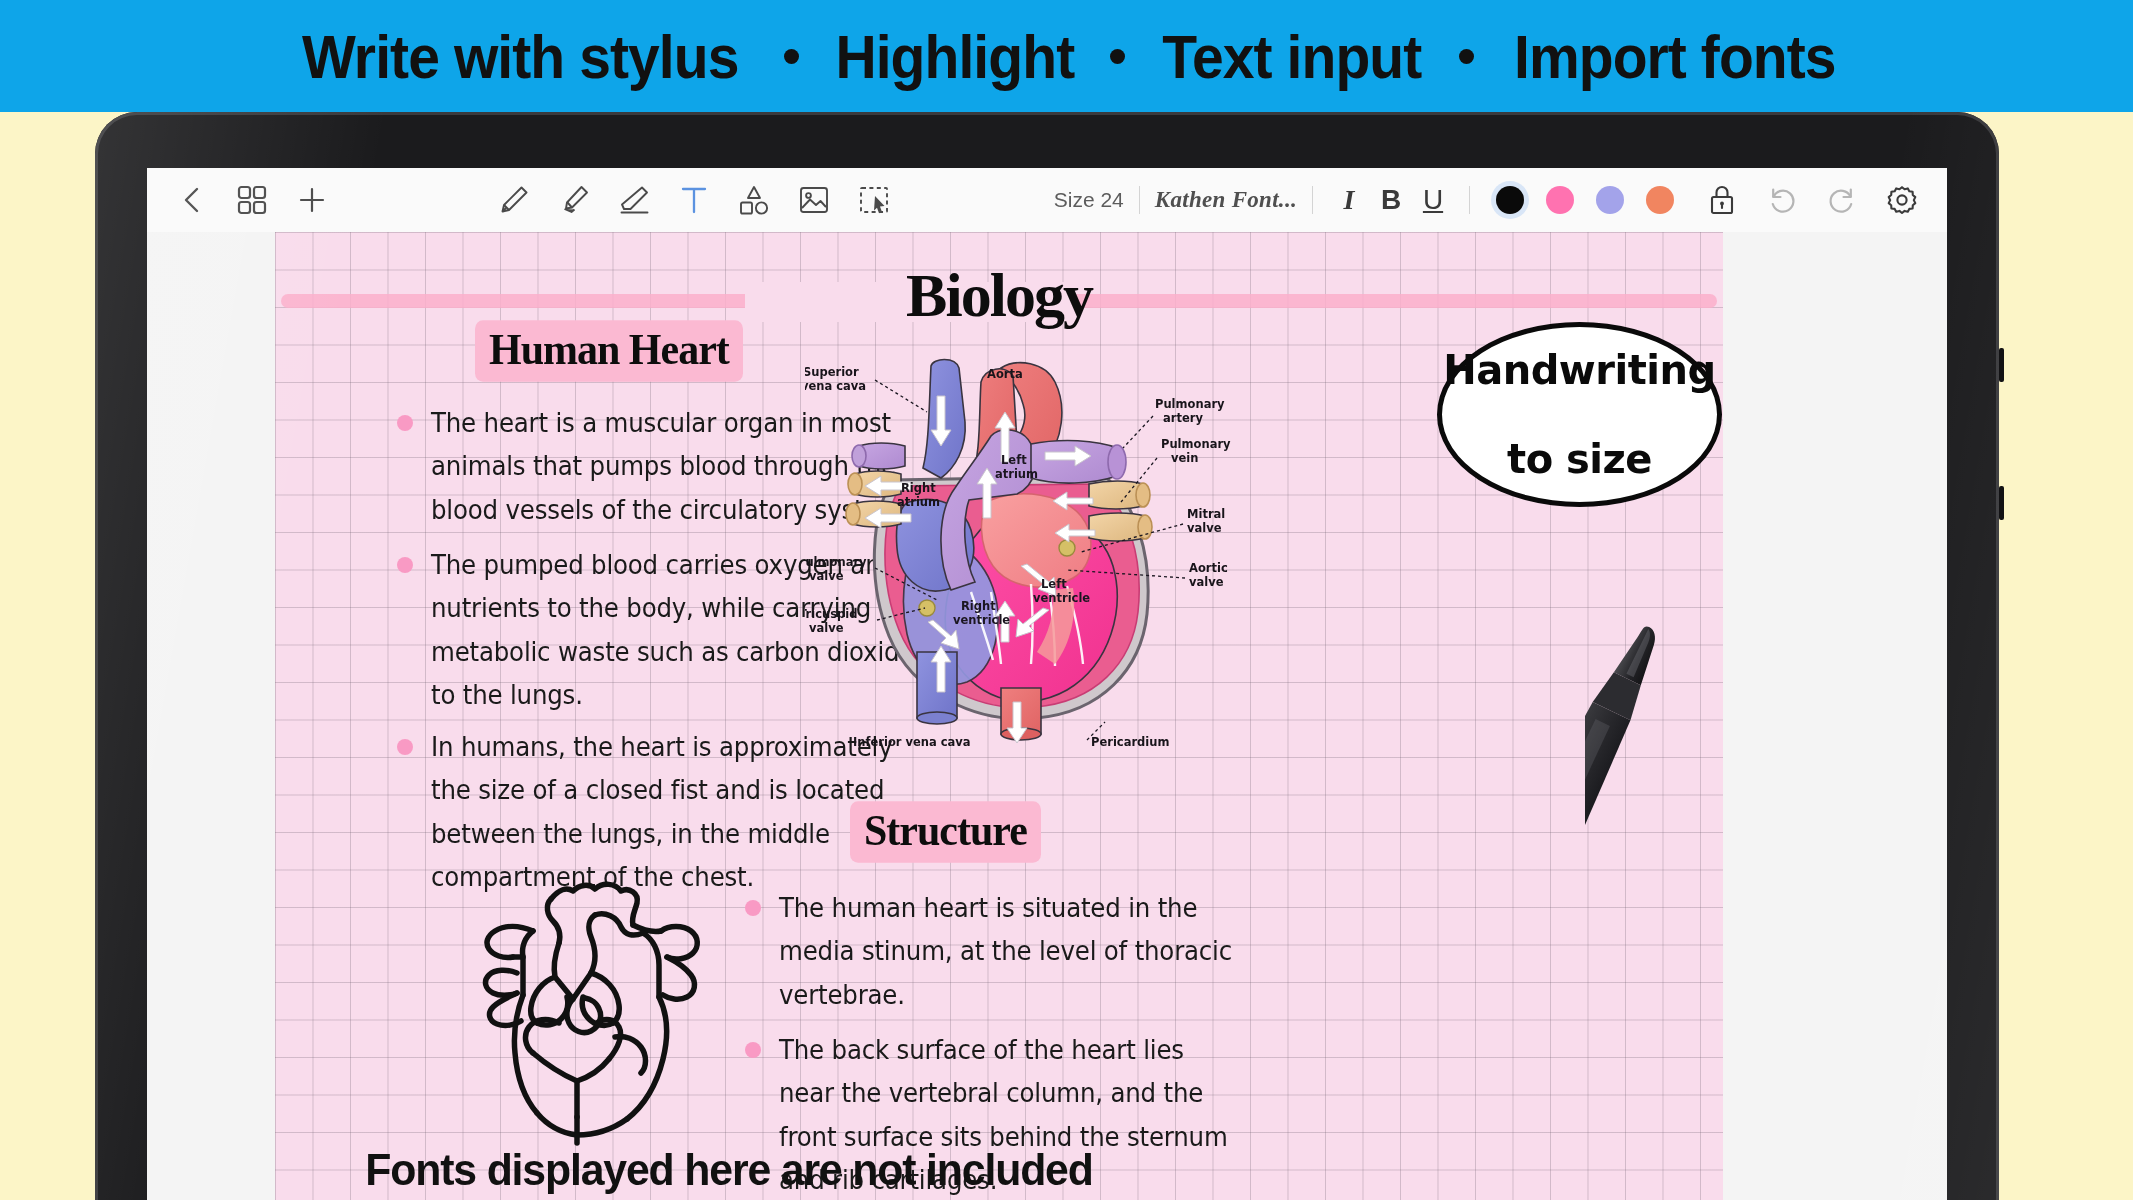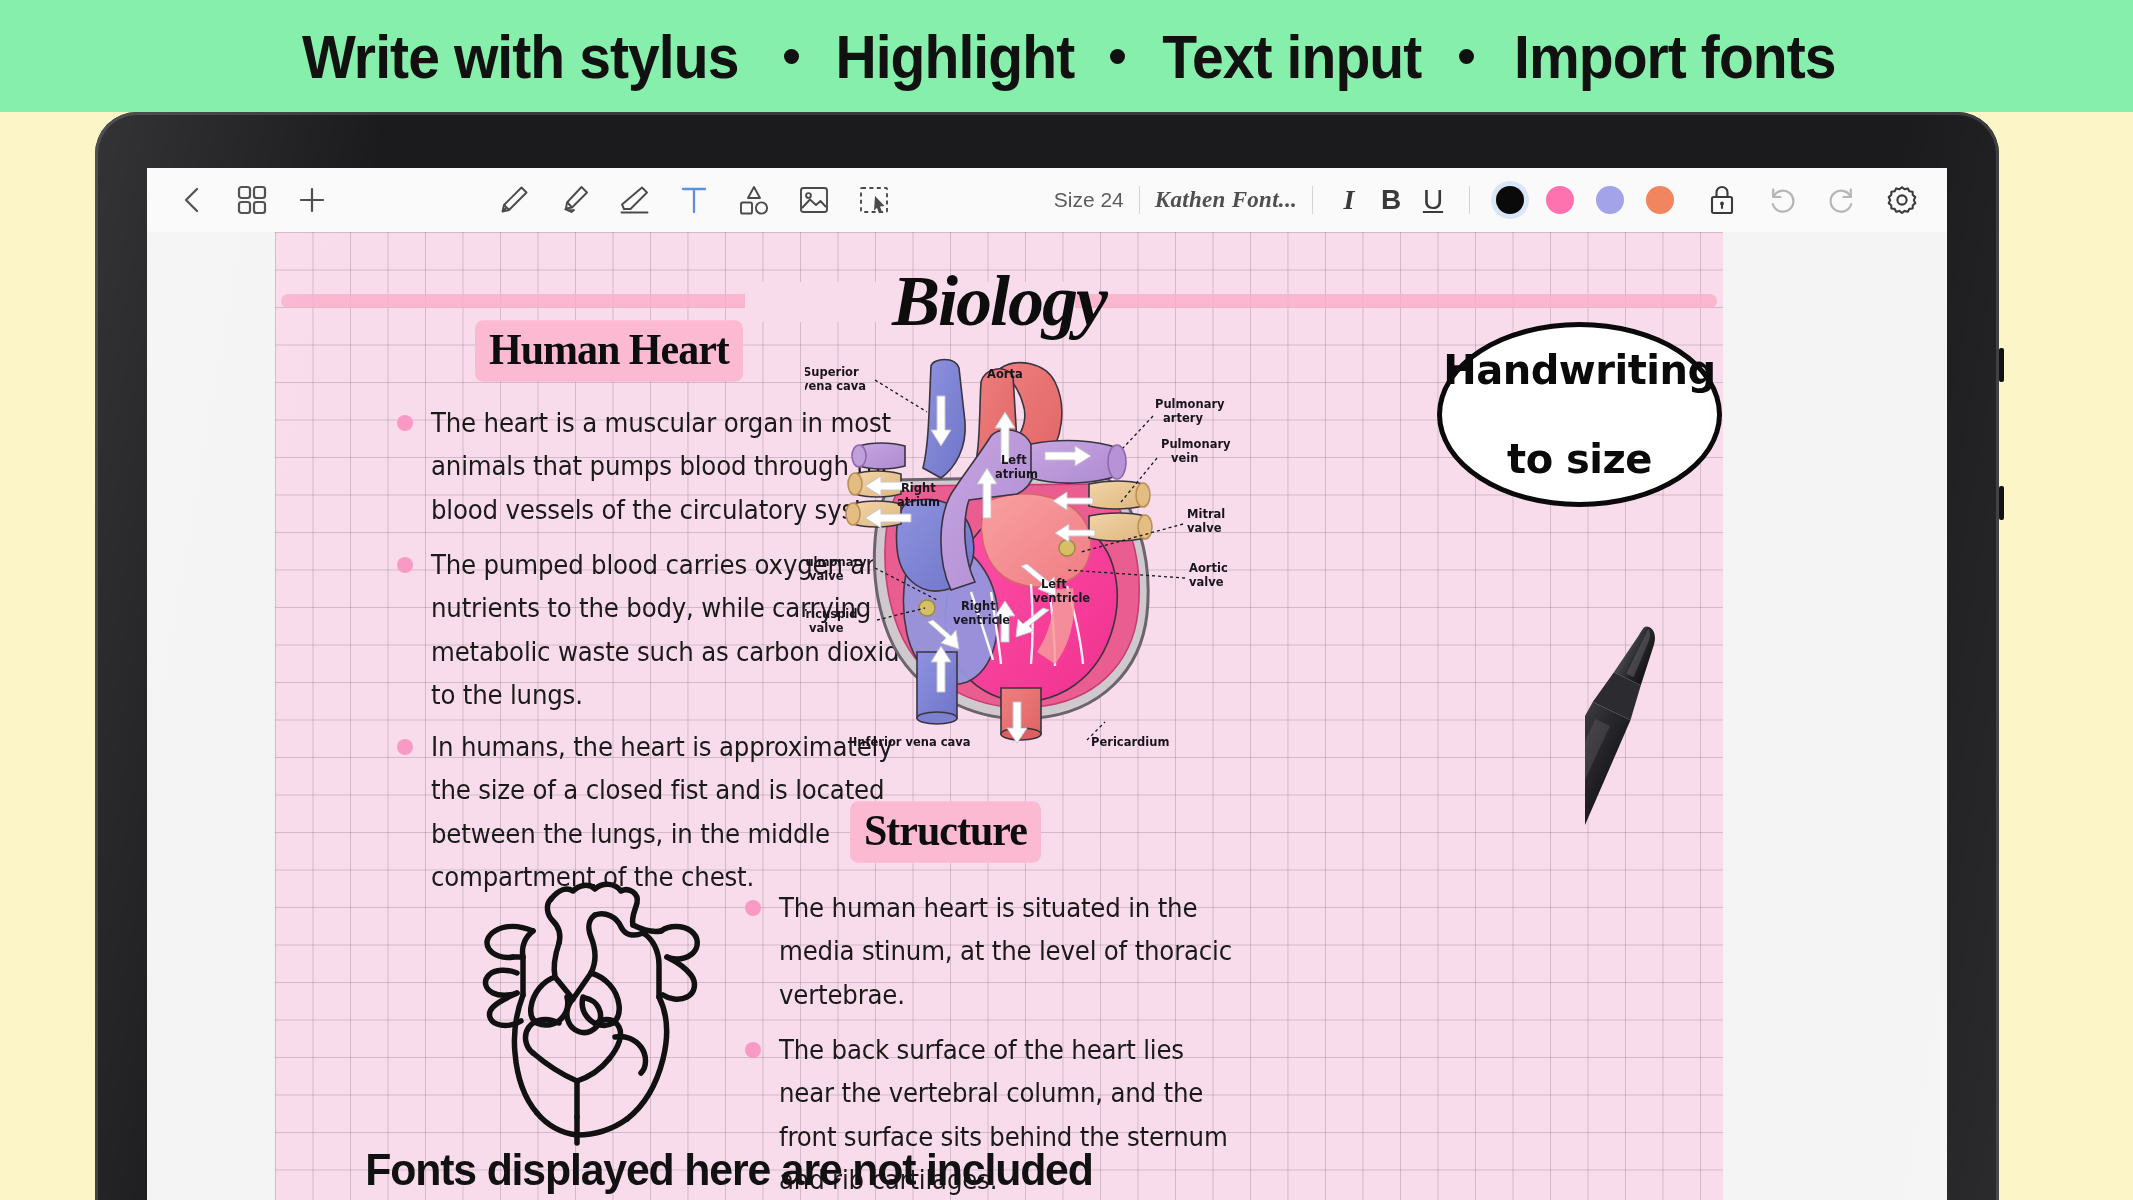--- a/index.html
+++ b/index.html
@@ -8,21 +8,21 @@
     overflow: hidden;
     font-family: "Liberation Sans", sans-serif;
   }
   body { background: #FCF5C7; position: relative; }
 
   
   #banner {
     position: absolute; top: 0; left: 0; width: 2133px; height: 112px;
     display: flex; align-items: center; justify-content: center;
     gap: 26px;
-    background: #86efac;
+    background: #0ea5e9;
     z-index: 40;
   }
   .banner-word {
     font-family: "Liberation Sans", sans-serif;
     font-weight: bold;
     font-size: 62px;
     letter-spacing: -1px;
     color: #111111;
     white-space: nowrap;
     transform: scaleX(0.92);
@@ -127,22 +127,22 @@
 
   
   #title-rule {
     position: absolute; left: 6px; top: 62px; width: 1436px; height: 14px;
     background: #FBAFCB; border-radius: 7px; opacity: .85;
   }
   #page-title {
     position: absolute; left: 0; right: 0; top: 28px;
     text-align: center;
     font-family: "Liberation Serif", serif;
-    font-weight: bold; font-style: italic;
-    font-size: 72px; color: #0d0d0d;
+    font-weight: bold; 
+    font-size: 62px; color: #0d0d0d;
     letter-spacing: -2px;
     z-index: 3;
   }
   #title-mask {
     position: absolute; left: 470px; top: 50px; width: 330px; height: 40px;
     background: #F9DCEC; z-index: 2;
   }
 
   
   .sec-head {

